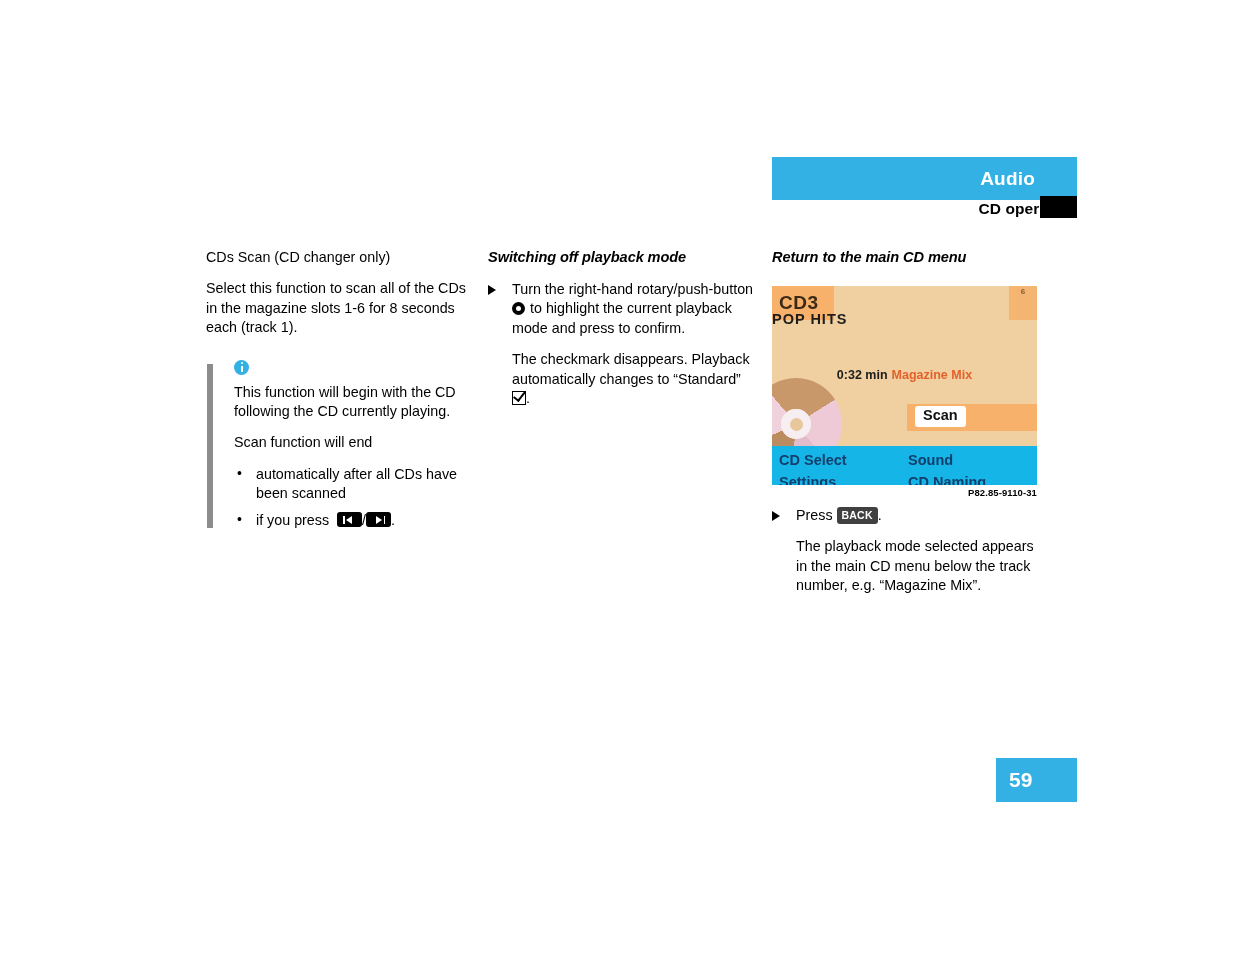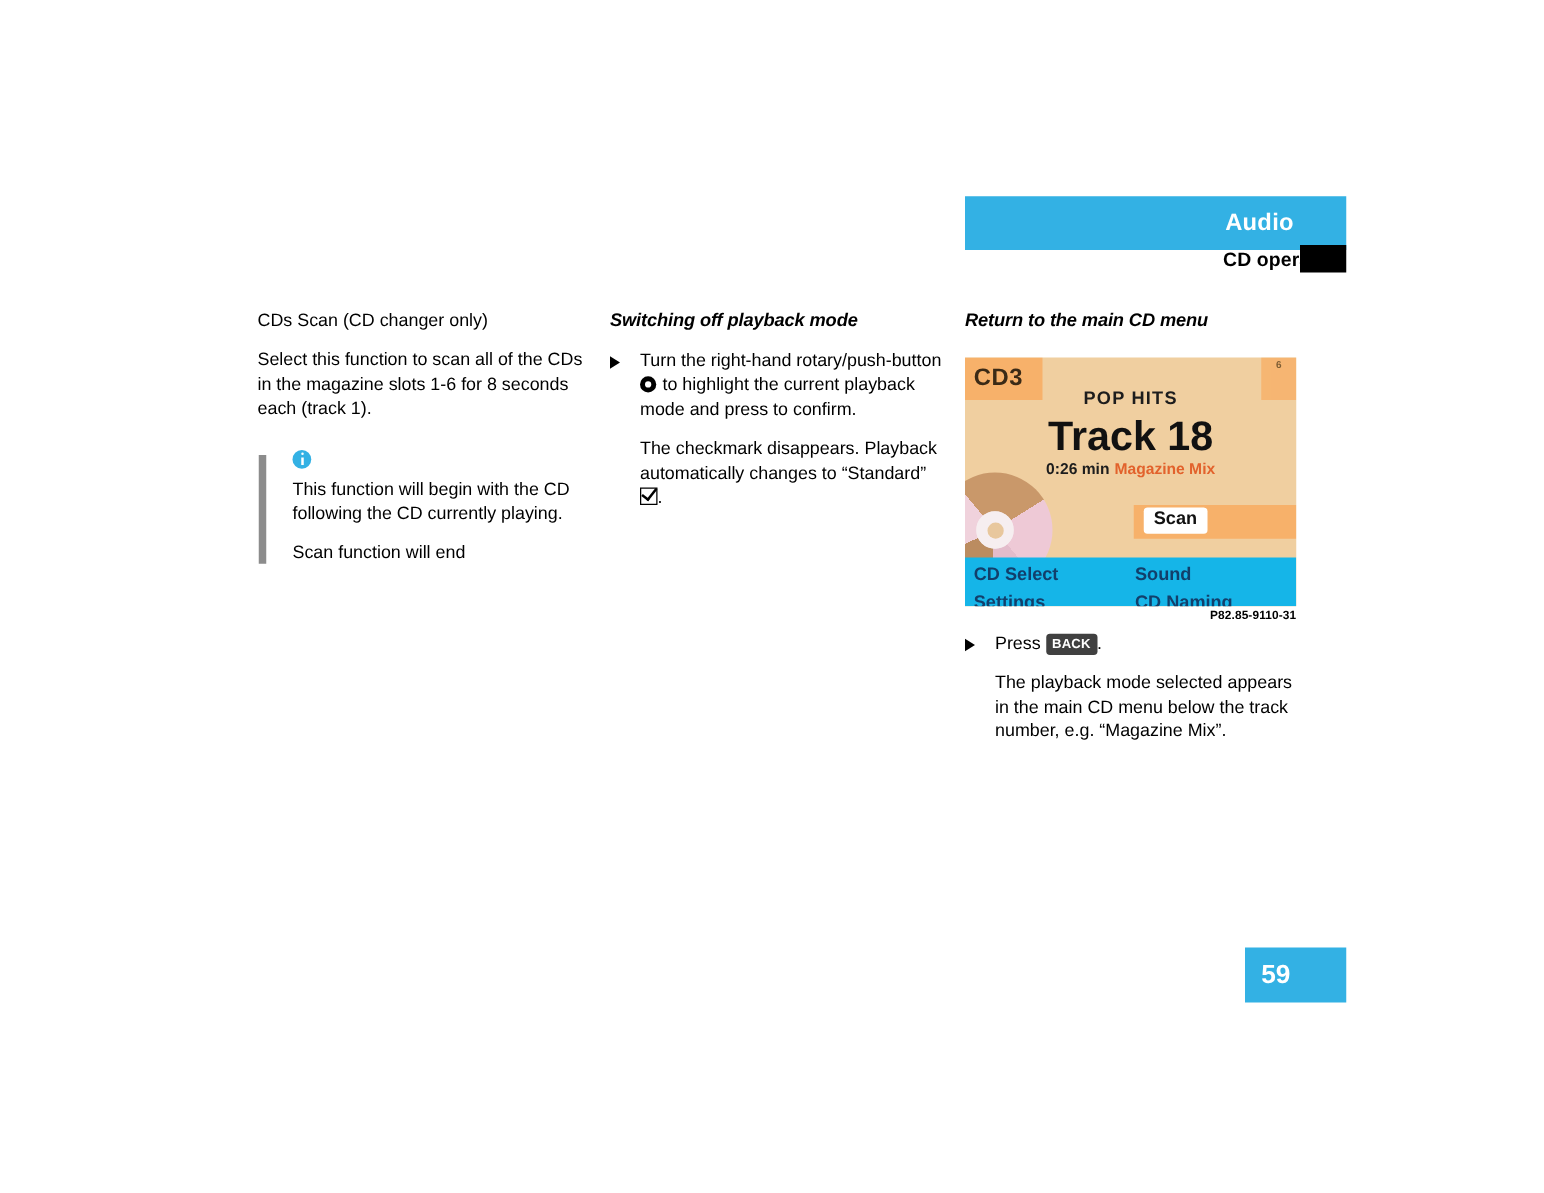--- a/index.html
+++ b/index.html
@@ -304,21 +304,20 @@
     text-align: center;
     line-height: 1.1;
     padding-top: 2px;
     box-sizing: border-box;
     opacity: 0.85;
   }
   .disp-album {
     position: absolute;
     top: 25px;
     left: 0; right: 0;
-    text-align: center;
     font-size: 14.5px;
     font-weight: bold;
     color: #1d1d1d;
     letter-spacing: 1px;
   }
   .disp-track {
     position: absolute;
     top: 44px;
     left: 0; right: 0;
     text-align: center;
@@ -467,20 +466,31 @@
 
   <div class="col col-left">
     <p>CDs Scan (CD changer only)</p>
     <p>Select this function to scan all of the CDs in the magazine slots 1-6 for 8 seconds each (track 1).</p>
 
     <div class="note">
       <div class="note-rule"></div>
       <span class="info-icon"></span>
       <p>This function will begin with the CD following the CD currently playing.</p>
       <p>Scan function will end</p>
+      <ul class="bullets">
+        <li>
+          <span>automatically after all CDs have been scanned</span>
+        </li>
+        <li>
+          <span>if you press</span>
+          <span class="nbsp-tight">
+            &nbsp;<span class="key-skip prev"></span><span>/</span><span class="key-skip next"></span><span>.</span>
+          </span>
+        </li>
+      </ul>
     </div>
   </div>
 
   <div class="col col-mid">
     <div class="heading-italic">Switching off playback mode</div>
 
     <div class="step">
       <span class="step-arrow"></span>
       <span class="step-text"><span>Turn the right-hand rotary/push-button</span>
         <span class="rotary-icon"></span>
@@ -495,23 +505,22 @@
 
   <div class="col col-right">
     <div class="heading-italic">Return to the main CD menu</div>
   </div>
 
   <div class="display-fig">
     <div class="display">
       <div class="disp-cdlabel">CD3</div>
       <div class="disp-slot">6</div>
       <div class="disp-album">POP HITS</div>
-      <div class="disp-track">Track 18</div>
       <div class="disp-timeline">
-        <span>0:26 min</span><span class="disp-mode">Magazine Mix</span>
+        <span>0:32 min</span><span class="disp-mode">Magazine Mix</span>
       </div>
       <div class="disp-cd-art">
         <span class="disp-cd-hole"></span>
       </div>
       <div class="disp-scan-band"></div>
       <div class="disp-scan-chip">Scan</div>
       <div class="disp-menu">
         <span class="disp-menu-item dm-0">CD Select</span>
         <span class="disp-menu-item dm-1">Sound</span>
         <span class="disp-menu-item dm-2">Settings</span>

